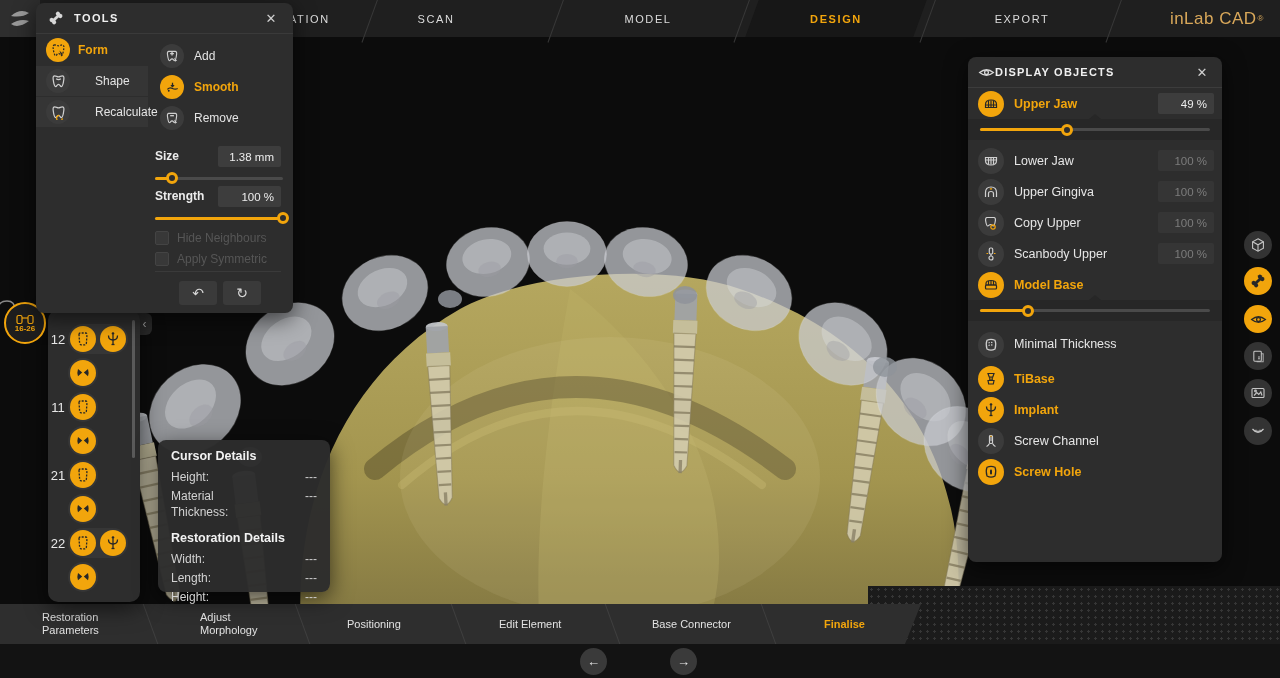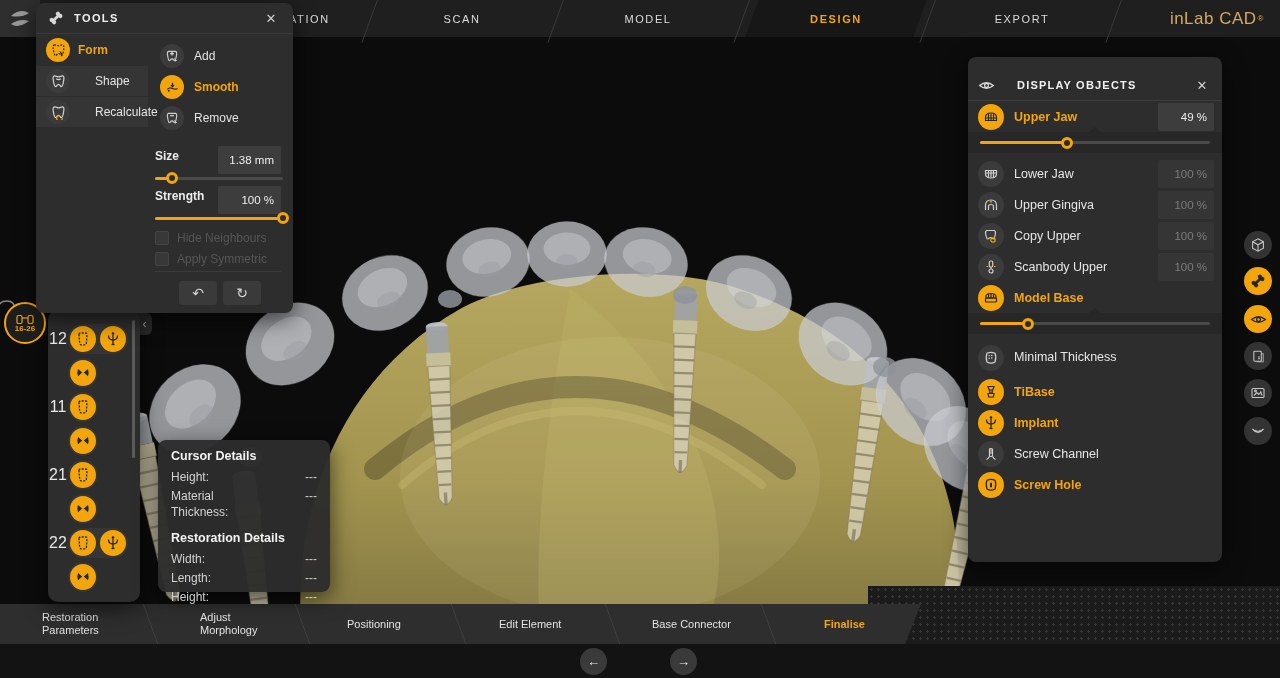--- a/index.html
+++ b/index.html
@@ -20,58 +20,58 @@
   .panel{position:absolute;background:#2d2d2d;border-radius:8px;box-shadow:0 6px 22px rgba(0,0,0,.6);}
   .cicon{width:26px;height:26px;border-radius:50%;display:flex;align-items:center;justify-content:center;flex:0 0 auto;}
   .cicon.on{background:#F2A50C;color:#272727;}
   .cicon.off{background:#3b3b3b;color:#cfcfcf;}
   .cicon svg{display:block;}
   .xbtn{width:20px;height:20px;display:flex;align-items:center;justify-content:center;color:#cfcfcf;font-size:13px;cursor:pointer;}
   .slider{position:relative;height:14px;display:flex;align-items:center;}
   .track{position:relative;height:3px;background:#4a4a4a;border-radius:2px;flex:1;}
   .fill{position:absolute;left:0;top:0;bottom:0;width:var(--pct,0%);background:#F2A50C;border-radius:2px;}
   .knob{position:absolute;top:50%;left:var(--pct,0%);transform:translate(-50%,-50%);width:12px;height:12px;border:3px solid #F2A50C;background:#2d2d2d;border-radius:50%;box-sizing:border-box;}
-  .vbox{width:56px;height:28px;background:#3d3d3d;border-radius:2px;display:flex;align-items:center;justify-content:flex-end;padding:0 7px;font-size:11.5px;color:#ededed;box-sizing:border-box;flex:0 0 auto;}
+  .vbox{width:56px;height:21px;background:#3d3d3d;border-radius:2px;display:flex;align-items:center;justify-content:flex-end;padding:0 7px;font-size:11.5px;color:#ededed;box-sizing:border-box;flex:0 0 auto;}
   .vbox.dim{color:#7c7c7c;background:#353535;}
   
   #tools{left:36px;top:3px;width:257px;height:310px;z-index:60;}
   #tools .hdr{display:flex;align-items:center;gap:10px;height:30px;padding:0 12px;border-bottom:1px solid #3a3a3a;}
   #tools .hdr .ttl{flex:1;font-size:11px;font-weight:bold;letter-spacing:1.4px;color:#f0f0f0;}
   .mode-row{position:absolute;left:0;width:112px;height:30px;display:flex;align-items:center;gap:8px;padding-left:10px;box-sizing:border-box;font-size:12px;}
   .mode-row .cicon{width:24px;height:24px;}
   .mode-row.bg{background:#353535;gap:25px;}
   .mode-row.act{color:#F2A50C;font-weight:bold;}
   .brush-row{position:absolute;left:124px;width:130px;height:30px;display:flex;align-items:center;gap:10px;font-size:12px;}
   .brush-row .cicon{width:24px;height:24px;}
   .brush-row.act{color:#F2A50C;font-weight:bold;}
   .tlabel{position:absolute;font-size:12px;font-weight:bold;color:#ececec;}
   .tslider{position:absolute;left:119px;width:128px;}
   .chk{position:absolute;left:119px;display:flex;align-items:center;gap:8px;font-size:12px;color:#565656;}
   .chk .box{width:12px;height:12px;border-radius:2px;background:#383838;border:1px solid #444;}
   .hbtn{position:absolute;width:38px;height:24px;background:#3a3a3a;border-radius:3px;display:flex;align-items:center;justify-content:center;color:#d8d8d8;font-size:14px;cursor:pointer;}
   
   #toothbar{left:48px;top:310px;width:92px;height:292px;border-radius:10px;z-index:30;}
   .trow{position:absolute;left:0;width:100%;height:30px;display:flex;align-items:center;}
-  .trow .num{width:20px;text-align:center;font-size:16px;color:#e8e8e8;}
+  .trow .num{width:20px;text-align:center;font-size:13px;color:#e8e8e8;}
   .pill{height:30px;border-radius:15px;background:#363636;display:flex;align-items:center;gap:4px;padding:0 2px;box-sizing:border-box;}
   .pill .cicon{width:26px;height:26px;}
   #tb-scroll{position:absolute;right:5px;top:10px;width:3px;height:138px;background:#5a5a5a;border-radius:2px;}
   #tb-collapse{position:absolute;left:137px;top:313px;width:15px;height:22px;background:#2d2d2d;border-radius:0 6px 6px 0;display:flex;align-items:center;justify-content:center;color:#b5b5b5;font-size:12px;z-index:29;cursor:pointer;}
   #range-badge{position:absolute;left:4px;top:302px;width:38px;height:38px;border-radius:50%;border:2px solid #F2A50C;background:#1e1e1e;z-index:31;display:flex;flex-direction:column;align-items:center;justify-content:center;}
   #range-badge .rtxt{font-size:8px;font-weight:bold;color:#F2A50C;line-height:8px;}
   #edge-arch{position:absolute;left:-4px;top:298px;z-index:30;color:#8a8a8a;}
   
   #cursor-panel{left:158px;top:440px;width:172px;height:152px;background:rgba(44,44,44,.97);z-index:35;padding:9px 13px;box-sizing:border-box;}
   #cursor-panel .ctitle{font-size:12.5px;font-weight:bold;color:#f2f2f2;margin-bottom:6px;}
   .crow{display:flex;justify-content:space-between;font-size:12px;color:#d2d2d2;line-height:16px;margin-bottom:3px;}
   .crow .cval{color:#cdcdcd;}
   #cursor-panel .gap{height:8px;}
   
   #dispobj{left:968px;top:57px;width:254px;height:505px;z-index:40;}
-  #dispobj .hdr{display:flex;align-items:center;gap:22px;height:30px;padding:0 10px;border-bottom:1px solid #3c3c3c;margin-top:13px;}
+  #dispobj .hdr{display:flex;align-items:center;gap:0;height:30px;padding:0 10px;border-bottom:1px solid #3c3c3c;}
   #dispobj .hdr .ttl{flex:1;font-size:11px;font-weight:bold;letter-spacing:1.2px;color:#f0f0f0;}
   .do-row{display:flex;align-items:center;gap:10px;height:31px;padding:0 8px 0 10px;font-size:12.5px;}
   .do-row .lbl{flex:1;color:#e6e6e6;}
   .do-row.act .lbl{color:#F2A50C;font-weight:bold;}
   .do-strip{position:relative;height:21px;background:#272727;display:flex;align-items:center;padding:0 12px;margin-bottom:5px;}
   .do-strip:before{content:"";position:absolute;top:-5px;left:50%;margin-left:-6px;border-left:6px solid transparent;border-right:6px solid transparent;border-bottom:5px solid #272727;}
   .do-row.tall{height:37px;justify-content:space-between;}
   .do-row .lbl2{flex:1;color:#e6e6e6;line-height:13px;}
   
   .side-btn{position:absolute;left:1244px;width:28px;height:28px;border-radius:50%;display:flex;align-items:center;justify-content:center;z-index:30;cursor:pointer;}
@@ -161,21 +161,21 @@
         <path d="M3,17 Q10,22 21,14 Q12,11 3,17 Z" fill="#9a9a9a"></path>
       </svg>
     </div>
     <div id="design-zone"></div>
     <div class="tabsep" style="left:370px"></div>
     <div class="tabsep" style="left:556px"></div>
     <div class="tabsep" style="left:742px"></div>
     <div class="tabsep" style="left:928px"></div>
     <div class="tabsep" style="left:1114px"></div>
     <div class="tab" style="left:289px">ATION</div>
-    <div class="tab center" style="left:462px">SCAN</div>
+    <div class="tab center" style="left:436px">SCAN</div>
     <div class="tab center" style="left:648px">MODEL</div>
     <div class="tab center active" style="left:836px">DESIGN</div>
     <div class="tab center" style="left:1022px">EXPORT</div>
     <div id="brand">
         <span>inLab CAD</span>
         <sup>®</sup>
       </div>
   </div>
 
   <div id="tools" class="panel">

